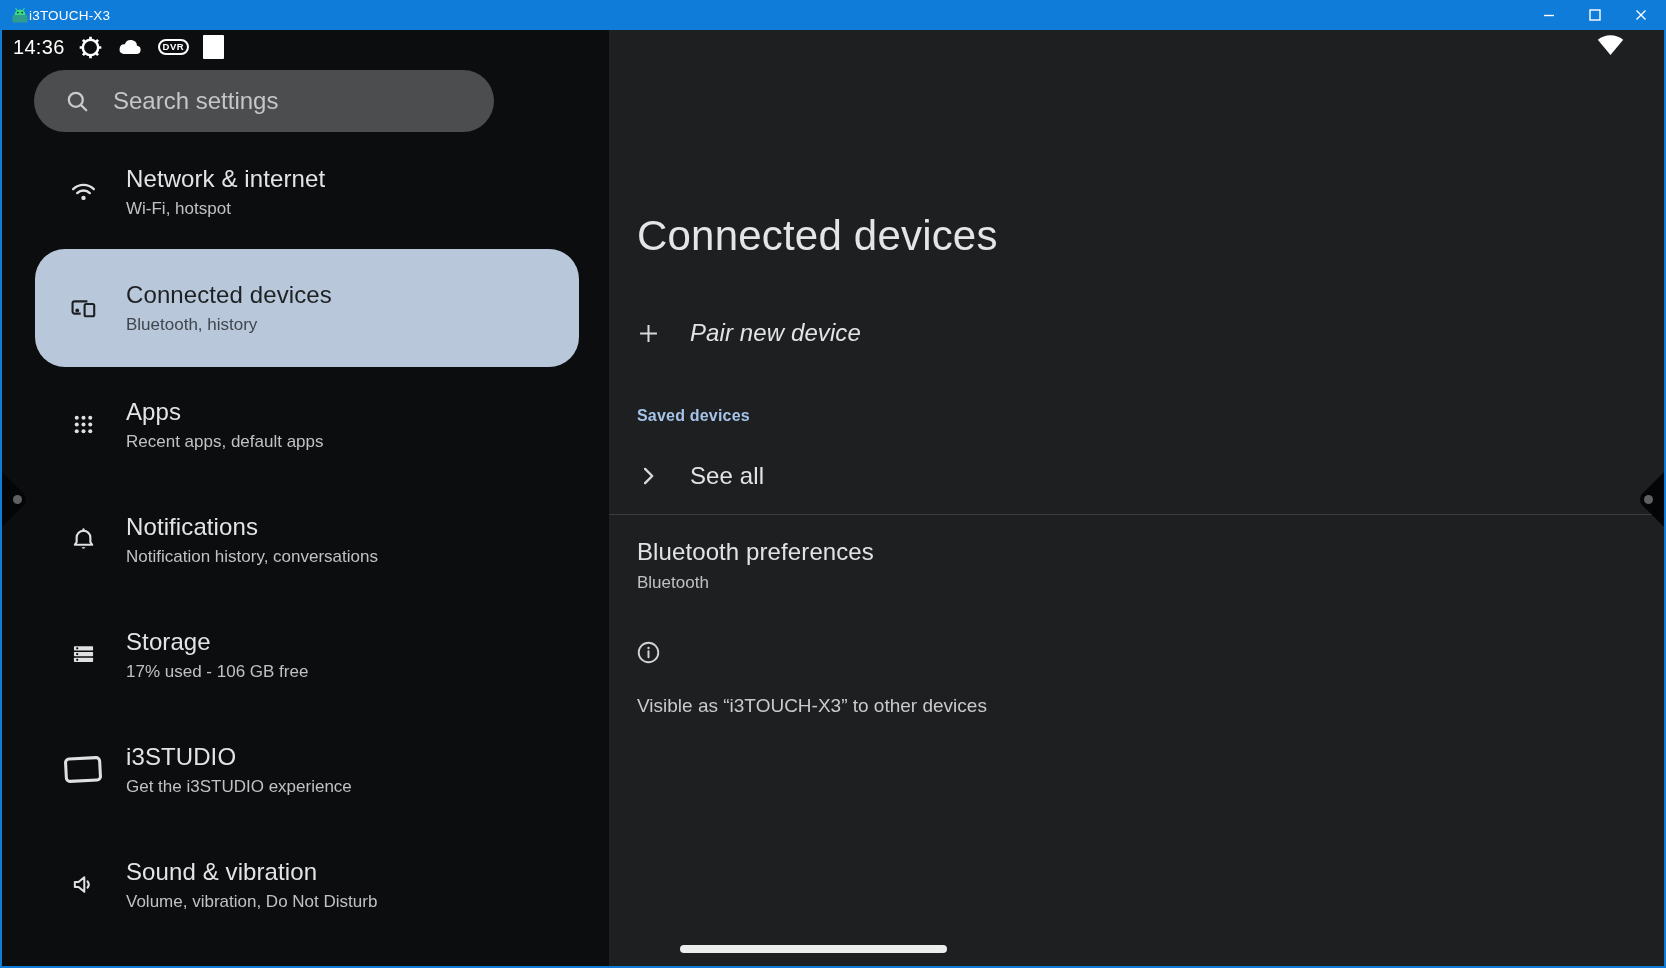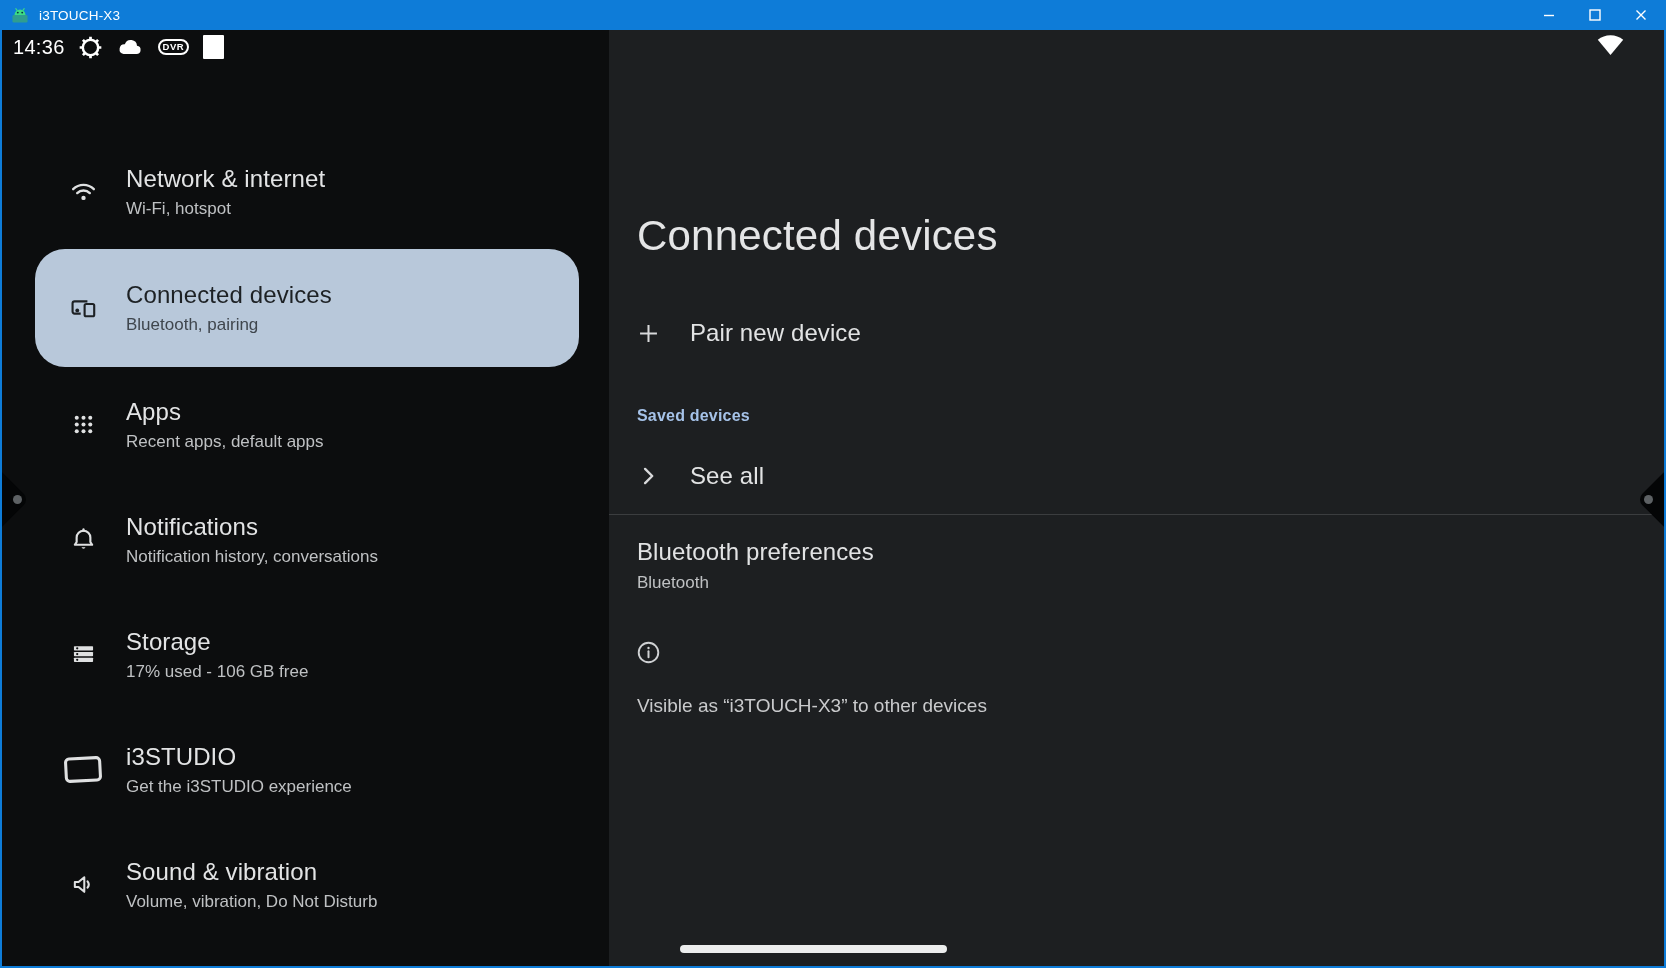--- a/index.html
+++ b/index.html
@@ -11,21 +11,21 @@
     border-left:2px solid #0e7cd8; border-right:2px solid #0e7cd8; border-bottom:2px solid #0e7cd8;
     background:#1d1f21;
   }
 
   
   .titlebar {
     position:absolute; top:0; left:0; right:0; height:30px;
     background:#0e7cd8; display:flex; align-items:center; z-index:30;
   }
   .titlebar .app-icon { margin-left:9px; width:18px; height:18px; display:flex; align-items:center; }
-  .titlebar .title { color:#ffffff; font-size:13.5px; margin-left:10px; letter-spacing:0.2px; }
+  .titlebar .title { color:#ffffff; font-size:13.5px; letter-spacing:0.2px; }
   .titlebar .controls { margin-left:auto; display:flex; height:100%; }
   .tb-btn { width:46px; height:100%; display:flex; align-items:center; justify-content:center; cursor:default; }
 
   
   .app { position:absolute; top:30px; left:0; right:0; bottom:0; display:flex; }
 
   
   .sidebar { position:relative; width:607px; background:#0c0d0e; flex:none; }
   .statusbar-left {
     position:absolute; top:0; left:0; right:0; height:34px;
@@ -67,21 +67,21 @@
   .storage-hole { fill:#0c0d0e; }
 
   
   .main { position:relative; flex:1; background:#1d1f21; }
   .wifi-status { position:absolute; top:3px; right:40px; }
   .page-title {
     position:absolute; left:28px; top:180px; font-size:42px; line-height:52px;
     color:#e4e5e6; font-weight:400; letter-spacing:0.2px;
   }
   .action-row { position:absolute; left:0; right:0; height:52px; display:flex; align-items:center; cursor:default; }
-  .row-pair { top:277px; }
+  .row-pair { top:277px;font-style:italic; }
   .row-seeall { top:420px; }
   .action-row .lead-icon { position:absolute; left:26px; display:flex; color:#d8d9db; }
   .action-row .row-label { position:absolute; left:81px; font-size:24px; color:#e2e3e4; letter-spacing:0.1px; }
   .section-header { position:absolute; left:28px; top:377px; font-size:16px; font-weight:bold; color:#a5c2e8; letter-spacing:0.2px; }
   .divider { position:absolute; left:0; right:0; top:484px; height:1px; background:#3b3d3f; }
   .pref-title { position:absolute; left:28px; top:506px; font-size:24px; color:#e2e3e4; line-height:31px; letter-spacing:0.1px; }
   .pref-sub { position:absolute; left:28px; top:541px; font-size:17px; color:#bfc1c3; line-height:23px; }
   .info-icon { position:absolute; left:27px; top:610px; color:#cfd1d3; display:flex; }
   .visibility-note { position:absolute; left:28px; top:664px; font-size:19px; color:#c9cacc; line-height:24px; }
 
@@ -152,20 +152,29 @@
         </span>
         <span class="sicon">
           <svg viewBox="0 0 26 20" width="28" height="22">
             <path d="M7 16.5 h12 a3.8 3.8 0 0 0 .5 -7.57 A5.8 5.8 0 0 0 8.2 7.4 A4.6 4.6 0 0 0 7 16.5 z" fill="#fff"></path>
           </svg>
         </span>
         <span class="dvr-badge">DVR</span>
         <span class="white-square"></span>
       </div>
 
+      <div class="search-pill">
+        <span class="mag">
+          <svg viewBox="0 0 24 24" width="27" height="27">
+            <circle cx="10.5" cy="10.5" r="6.2" stroke="currentColor" stroke-width="2" fill="none"></circle>
+            <path d="M15.2 15.2 L19.8 19.8" stroke="currentColor" stroke-width="2" stroke-linecap="round"></path>
+          </svg>
+        </span>
+        <input type="text" placeholder="Search settings" style="">
+      </div>
 
       <div class="nav">
 
         <div class="nav-item">
           <span class="icon">
             <svg viewBox="0 0 24 24" width="27" height="27">
               <path d="M2.8 9.9 A13.2 13.2 0 0 1 21.2 9.9" fill="none" stroke="currentColor" stroke-width="2.1" stroke-linecap="round"></path>
               <path d="M6.4 13.4 A8 8 0 0 1 17.6 13.4" fill="none" stroke="currentColor" stroke-width="2.1" stroke-linecap="round"></path>
               <circle cx="12" cy="17.7" r="1.95" fill="currentColor"></circle>
             </svg>
@@ -179,21 +188,21 @@
         <div class="nav-item selected">
           <span class="icon">
             <svg viewBox="0 0 26 24" width="29" height="27">
               <path d="M16.5 5.6 H5 A1.8 1.8 0 0 0 3.2 7.4 V14.8 A1.8 1.8 0 0 0 5 16.6 H10.5" fill="none" stroke="currentColor" stroke-width="1.9"></path>
               <circle cx="7.4" cy="13.7" r="1.7" fill="currentColor"></circle>
               <rect x="14" y="8" width="8.6" height="11" rx="1.4" fill="none" stroke="currentColor" stroke-width="1.9"></rect>
             </svg>
           </span>
           <span class="txt">
             <div class="label">Connected devices</div>
-            <div class="sublabel">Bluetooth, pairing</div>
+            <div class="sublabel">Bluetooth, history</div>
           </span>
         </div>
 
         <div class="nav-item">
           <span class="icon">
             <svg viewBox="0 0 24 24" width="27" height="27">
               <g fill="currentColor">
                 <circle cx="6" cy="6" r="1.8"></circle>
                   <circle cx="12" cy="6" r="1.8"></circle>
                   <circle cx="18" cy="6" r="1.8"></circle>

